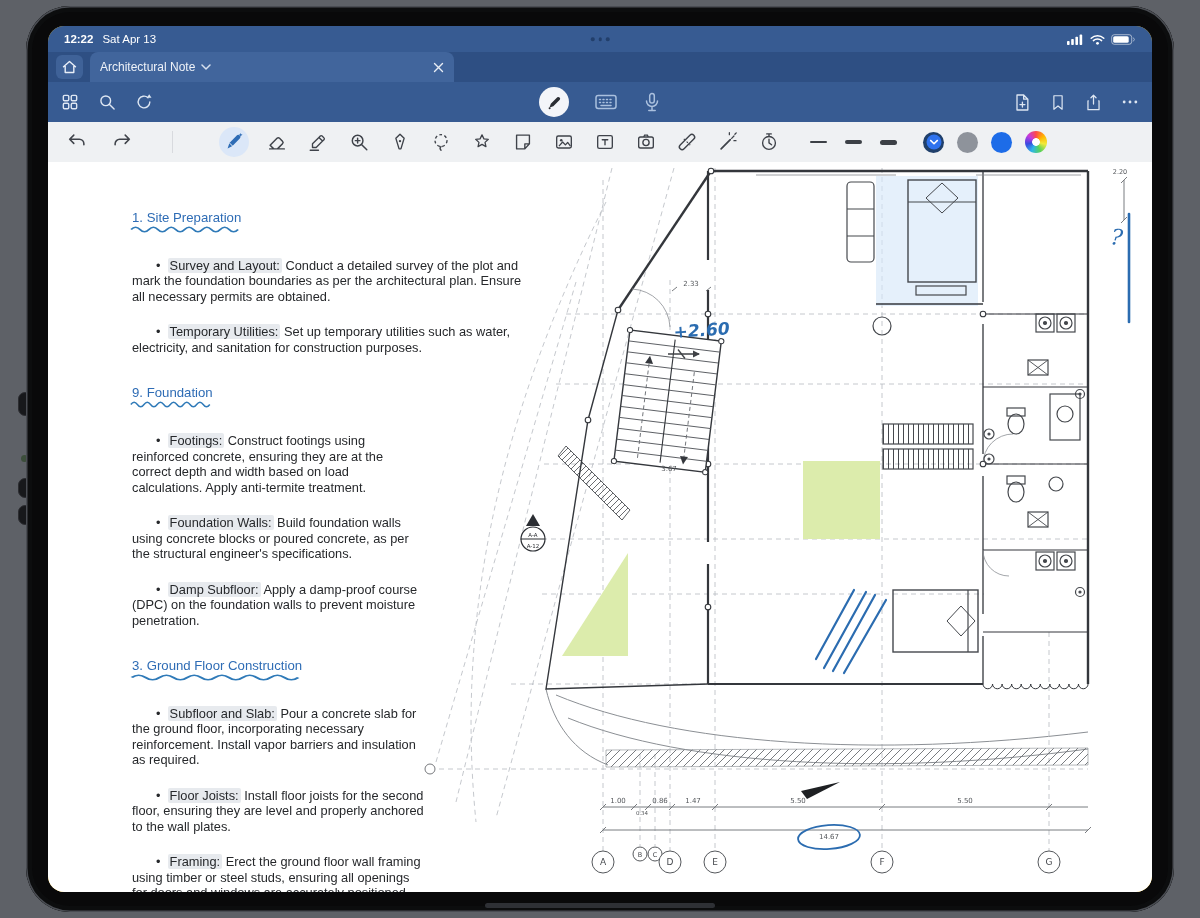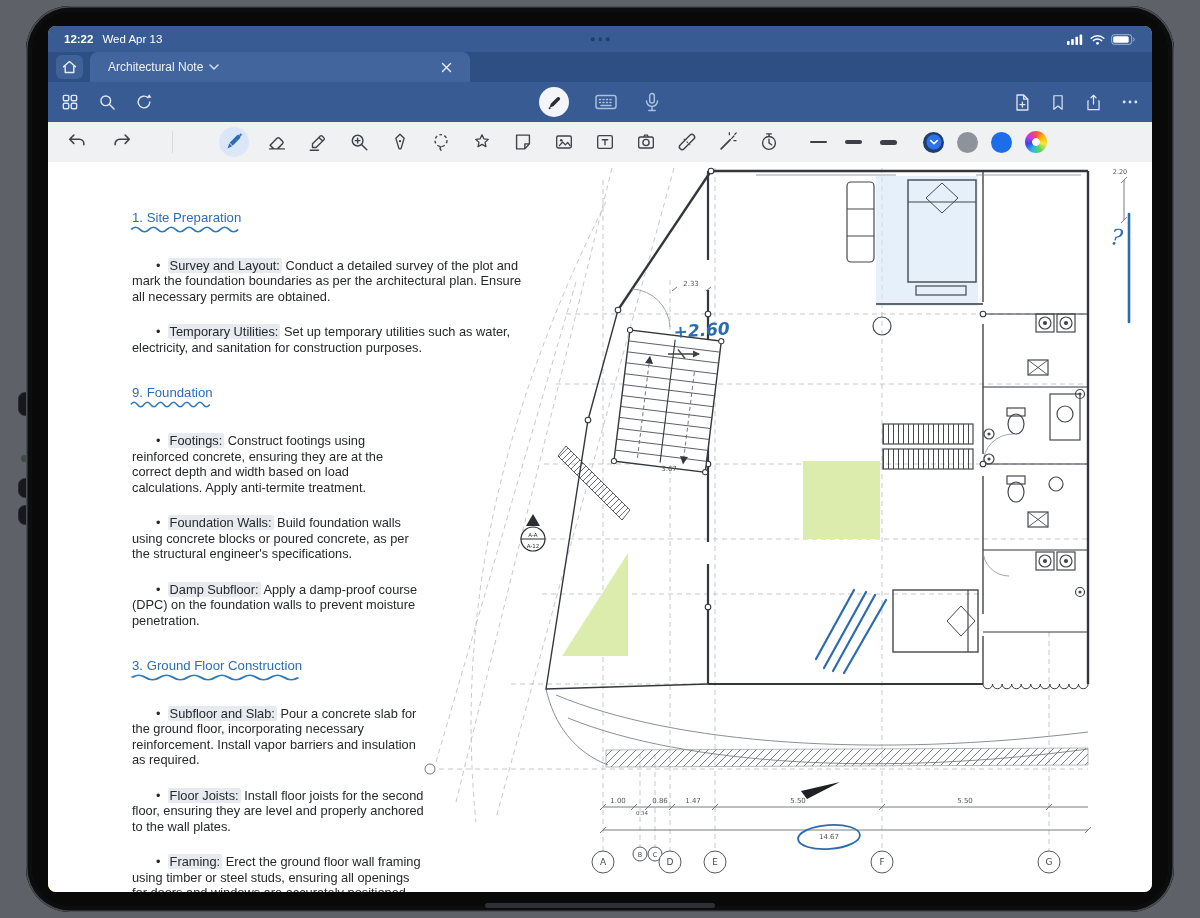--- a/index.html
+++ b/index.html
@@ -2,32 +2,32 @@
 <html><head>
 <meta charset="utf-8">
 <style>
   html,body{margin:0;padding:0}
   body{width:1200px;height:918px;background:#5e6167;font-family:"Liberation Sans",sans-serif;position:relative;overflow:hidden}
   
   .side-btn{position:absolute;left:18px;width:12px;background:#17181b;border-radius:7px;z-index:0;border:1px solid #2c2d31}
   .cam-dot{position:absolute;left:21px;top:455px;width:7px;height:7px;border-radius:50%;background:#3c4e3b;z-index:0}
   .device{position:absolute;left:26px;top:6px;width:1148px;height:906px;background:#09090a;border-radius:44px;
           box-shadow:inset 0 0 0 1.5px #4a4d53, inset 0 0 0 6px #0c0d0e;z-index:1}
-  .screen{position:absolute;left:22px;top:20px;width:1104px;height:866px;border-radius:8px;overflow:hidden;background:#eab308}
+  .screen{position:absolute;left:22px;top:20px;width:1104px;height:866px;border-radius:16px;overflow:hidden;background:#eab308}
   .home-indicator{position:absolute;left:50%;bottom:4px;transform:translateX(-50%);width:230px;height:5px;border-radius:3px;background:#2e3035}
   
   .statusbar{height:26px;background:#375b92;display:flex;align-items:center;color:#fff;padding:0 16px;font-size:11.5px;position:relative}
   .sb-time{font-weight:bold;margin-right:9px}
   .sb-dots{position:absolute;left:50%;top:50%;transform:translate(-50%,-50%);display:flex;gap:4px}
   .sb-dots i{width:3.5px;height:3.5px;border-radius:50%;background:#223f6b;display:block}
   .sb-right{margin-left:auto;display:flex;gap:6px;align-items:center}
   
   .tabbar{height:30px;background:#2e4f83;display:flex;align-items:center;padding:0 8px;gap:7px}
   .home-btn{width:27px;height:24px;border-radius:6px;background:#3f6298;display:flex;align-items:center;justify-content:center}
-  .tab{height:30px;width:344px;background:#41659c;border-radius:8px 8px 0 0;display:flex;align-items:center;padding:0 18px;color:#eef2f8;font-size:12px;align-self:flex-end;gap:6px}
+  .tab{height:30px;width:344px;background:#41659c;border-radius:8px 8px 0 0;display:flex;align-items:center;padding:0 10px;color:#eef2f8;font-size:12px;align-self:flex-end;gap:6px}
   .tab .close{margin-left:auto}
   
   .toolbar{height:40px;background:#375b92;display:flex;align-items:center;position:relative;padding:0 12px}
   .tb-left{display:flex;gap:17px;align-items:center}
   .tb-center{position:absolute;left:50%;transform:translateX(-50%);display:flex;gap:25px;align-items:center}
   .tb-right{margin-left:auto;display:flex;gap:17px;align-items:center}
   .tb-btn{display:flex;align-items:center;justify-content:center}
   .pen-mode{width:30px;height:30px;border-radius:50%;background:#f3f5f9;display:flex;align-items:center;justify-content:center}
   
   .ribbon{height:40px;background:#eff1f3;border-bottom:1px solid #d4d6d9;display:flex;align-items:center;padding:0 12px}
@@ -65,21 +65,21 @@
 <div class="side-btn" style="top:392px;height:22px"></div>
 <div class="side-btn" style="top:478px;height:18px"></div>
 <div class="side-btn" style="top:505px;height:18px"></div>
 <div class="cam-dot"></div>
 
 <div class="device">
   <div class="screen">
 
     <div class="statusbar">
       <span class="sb-time">12:22</span>
-      <span class="sb-date">Wed Apr 13</span>
+      <span class="sb-date">Sat Apr 13</span>
       <span class="sb-dots">
           <i></i>
           <i></i>
           <i></i>
         </span>
       <span class="sb-right">
         <svg width="17" height="11" viewBox="0 0 17 11">
           <rect x="0" y="7" width="2.6" height="4" rx="0.8" fill="#fff"></rect>
             <rect x="4.2" y="5" width="2.6" height="6" rx="0.8" fill="#fff"></rect>
           <rect x="8.4" y="2.8" width="2.6" height="8.2" rx="0.8" fill="#fff"></rect>

